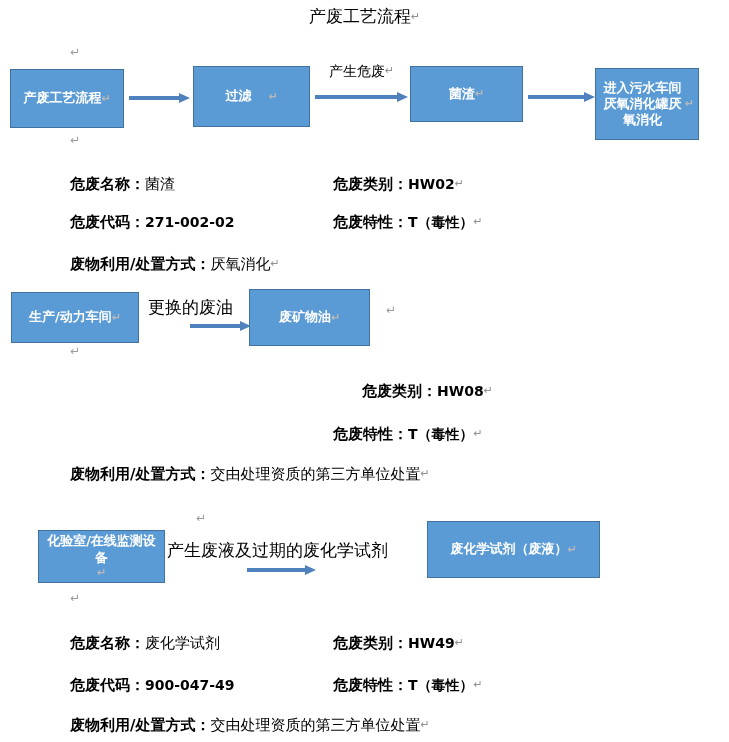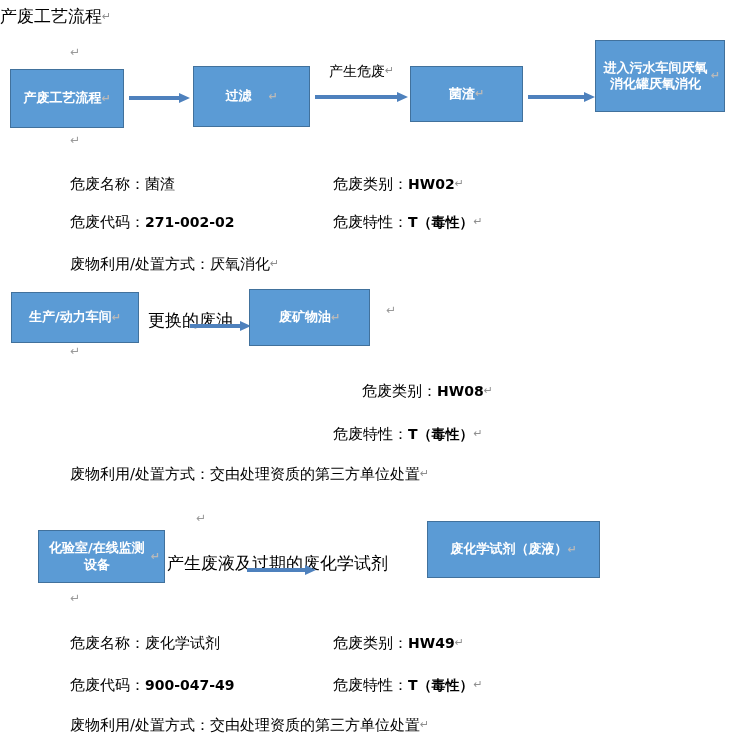--- a/index.html
+++ b/index.html
@@ -19,21 +19,21 @@
     position: absolute;
     left: 0; top: 0;
     width: 729px;
     height: 742px;
   }
   
   .doc-title {
     position: absolute;
     left: 0; top: 5px;
     width: 729px;
-    text-align: left;
+    text-align: center;
     font-size: 17px;
     font-family: "DejaVu Serif", "Liberation Serif", serif;
     letter-spacing: 0px;
     white-space: nowrap;
   }
   
   .pbox {
     position: absolute;
     background: #5B9BD5;
     border: 1px solid #41719C;
@@ -60,30 +60,29 @@
   .arrow-label {
     position: absolute;
     font-size: 14px;
     font-weight: normal;
     font-family: "DejaVu Serif", "Liberation Serif", serif;
     white-space: nowrap;
     color: #000;
   }
   .arrow-label.big {
     font-size: 17px;
-    margin-top: 13px;
   }
   
   .info-line {
     position: absolute;
     font-size: 15px;
     font-family: "DejaVu Serif", "Liberation Serif", serif;
     white-space: nowrap;
   }
-  .info-line .lbl { font-weight: normal; }
+  .info-line .lbl { font-weight: bold; }
   .info-line .val-sans {
     font-family: "DejaVu Sans", "Liberation Sans", sans-serif;
     font-weight: bold;
     font-size: 14px;
   }
   .info-line .val-serif {
     font-family: "DejaVu Serif", "Liberation Serif", serif;
     font-weight: normal;
   }
   
@@ -144,21 +143,21 @@
     <span class="ptxt">菌渣</span>
       <span class="inline-pilcrow">↵</span>
   </div>
 
   <div class="arrow" style="left:528px; top:91px; width:68px;">
     <svg width="68" height="12" viewBox="0 0 68 12">
       <path d="M0 4 L56 4 L56 1 L67 6 L56 11 L56 8 L0 8 Z" fill="#4E81BD"></path>
     </svg>
   </div>
 
-  <div class="pbox" style="left:595px; top:40px; width:130px; height:72px;">
+  <div class="pbox" style="left:595px; top:68px; width:104px; height:72px;">
     <span class="ptxt">进入污水车间厌氧消化罐厌氧消化</span>
       <span class="inline-pilcrow">↵</span>
   </div>
 
   <div class="pilcrow" style="left:70px; top:134px;">↵</div>
 
   <div class="info-line" style="left:70px; top:175px;">
     <span class="lbl">危废名称：</span><span class="val-serif">菌渣</span>
   </div>
   <div class="info-line" style="left:333px; top:175px;text-align:right;">
@@ -206,21 +205,21 @@
   <div class="info-line" style="left:333px; top:425px;">
     <span class="lbl">危废特性：</span><span class="val-sans">T（毒性）</span><span class="inline-pilcrow gray">↵</span>
   </div>
 
   <div class="info-line" style="left:70px; top:465px;">
     <span class="lbl">废物利用/处置方式：</span><span class="val-serif">交由处理资质的第三方单位处置</span><span class="inline-pilcrow gray">↵</span>
   </div>
 
   <div class="pilcrow" style="left:196px; top:512px;">↵</div>
 
-  <div class="pbox" style="left:38px; top:530px; width:127px; height:53px;">
+  <div class="pbox" style="left:38px; top:530px; width:127px; height:53px;flex-direction:column;">
     <span class="ptxt">化验室/在线监测设备</span>
       <span class="inline-pilcrow">↵</span>
   </div>
 
   <div class="arrow-label big" style="left:167px; top:539px;">
     <span>产生废液及过期的废化学试剂</span>
   </div>
 
   <div class="arrow" style="left:247px; top:564px; width:70px;">
     <svg width="70" height="12" viewBox="0 0 70 12">

